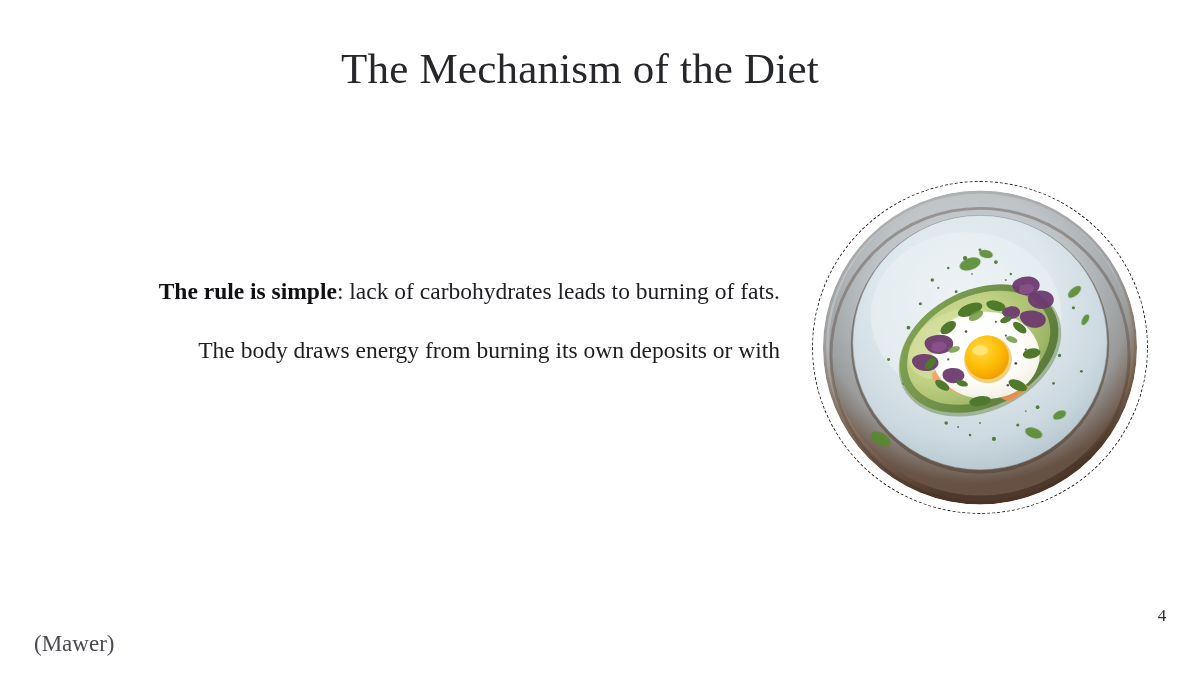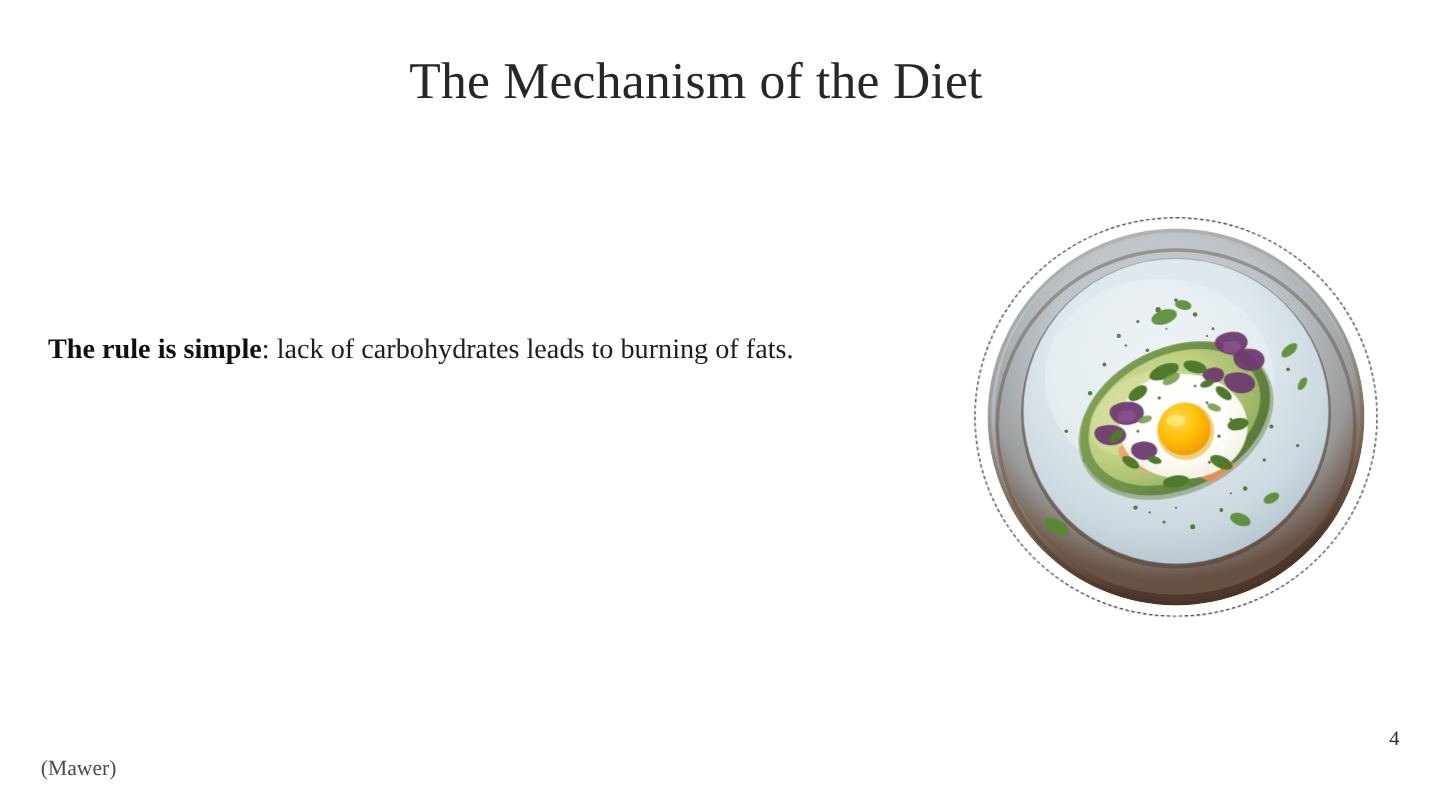--- a/index.html
+++ b/index.html
@@ -40,21 +40,21 @@
     letter-spacing: 0.2px;
     white-space: nowrap;
   }
 
   
   .body-block {
     position: absolute;
     left: 40px;
     top: 262px;
     width: 740px;
-    text-align: left;
+    text-align: right;
     font-size: 23.5px;
     line-height: 1.0;
     color: #1d1d22;
   }
 
   .body-line {
     display: block;
     font-size: 23.5px;
     line-height: 59px;
     color: #1d1d22;
@@ -65,21 +65,21 @@
   .strong {
     font-weight: 700;
     color: #101014;
   }
 
   
   .citation {
     position: absolute;
     left: 34px;
     top: 631px;
-    font-size: 18px;
+    font-size: 23px;
     line-height: 1.1;
     color: #4a4a52;
     font-weight: 400;
   }
 
   
   .page-number {
     position: absolute;
     left: 1150px;
     top: 606px;
@@ -123,20 +123,21 @@
 <body>
 
 <div class="slide">
 
   <div class="slide-title">The Mechanism of the Diet</div>
 
   <div class="body-block">
 
     <div class="body-line"><b class="strong">The rule is simple</b><span>: lack of carbohydrates leads to burning of fats.</span></div>
 
+    <div class="body-line"><span>The body draws energy from burning its own deposits or with</span></div>
 
 
   </div>
 
   <div class="citation">(Mawer)</div>
 
   <div class="page-number">4</div>
 
   <div class="picture-wrap">
 

